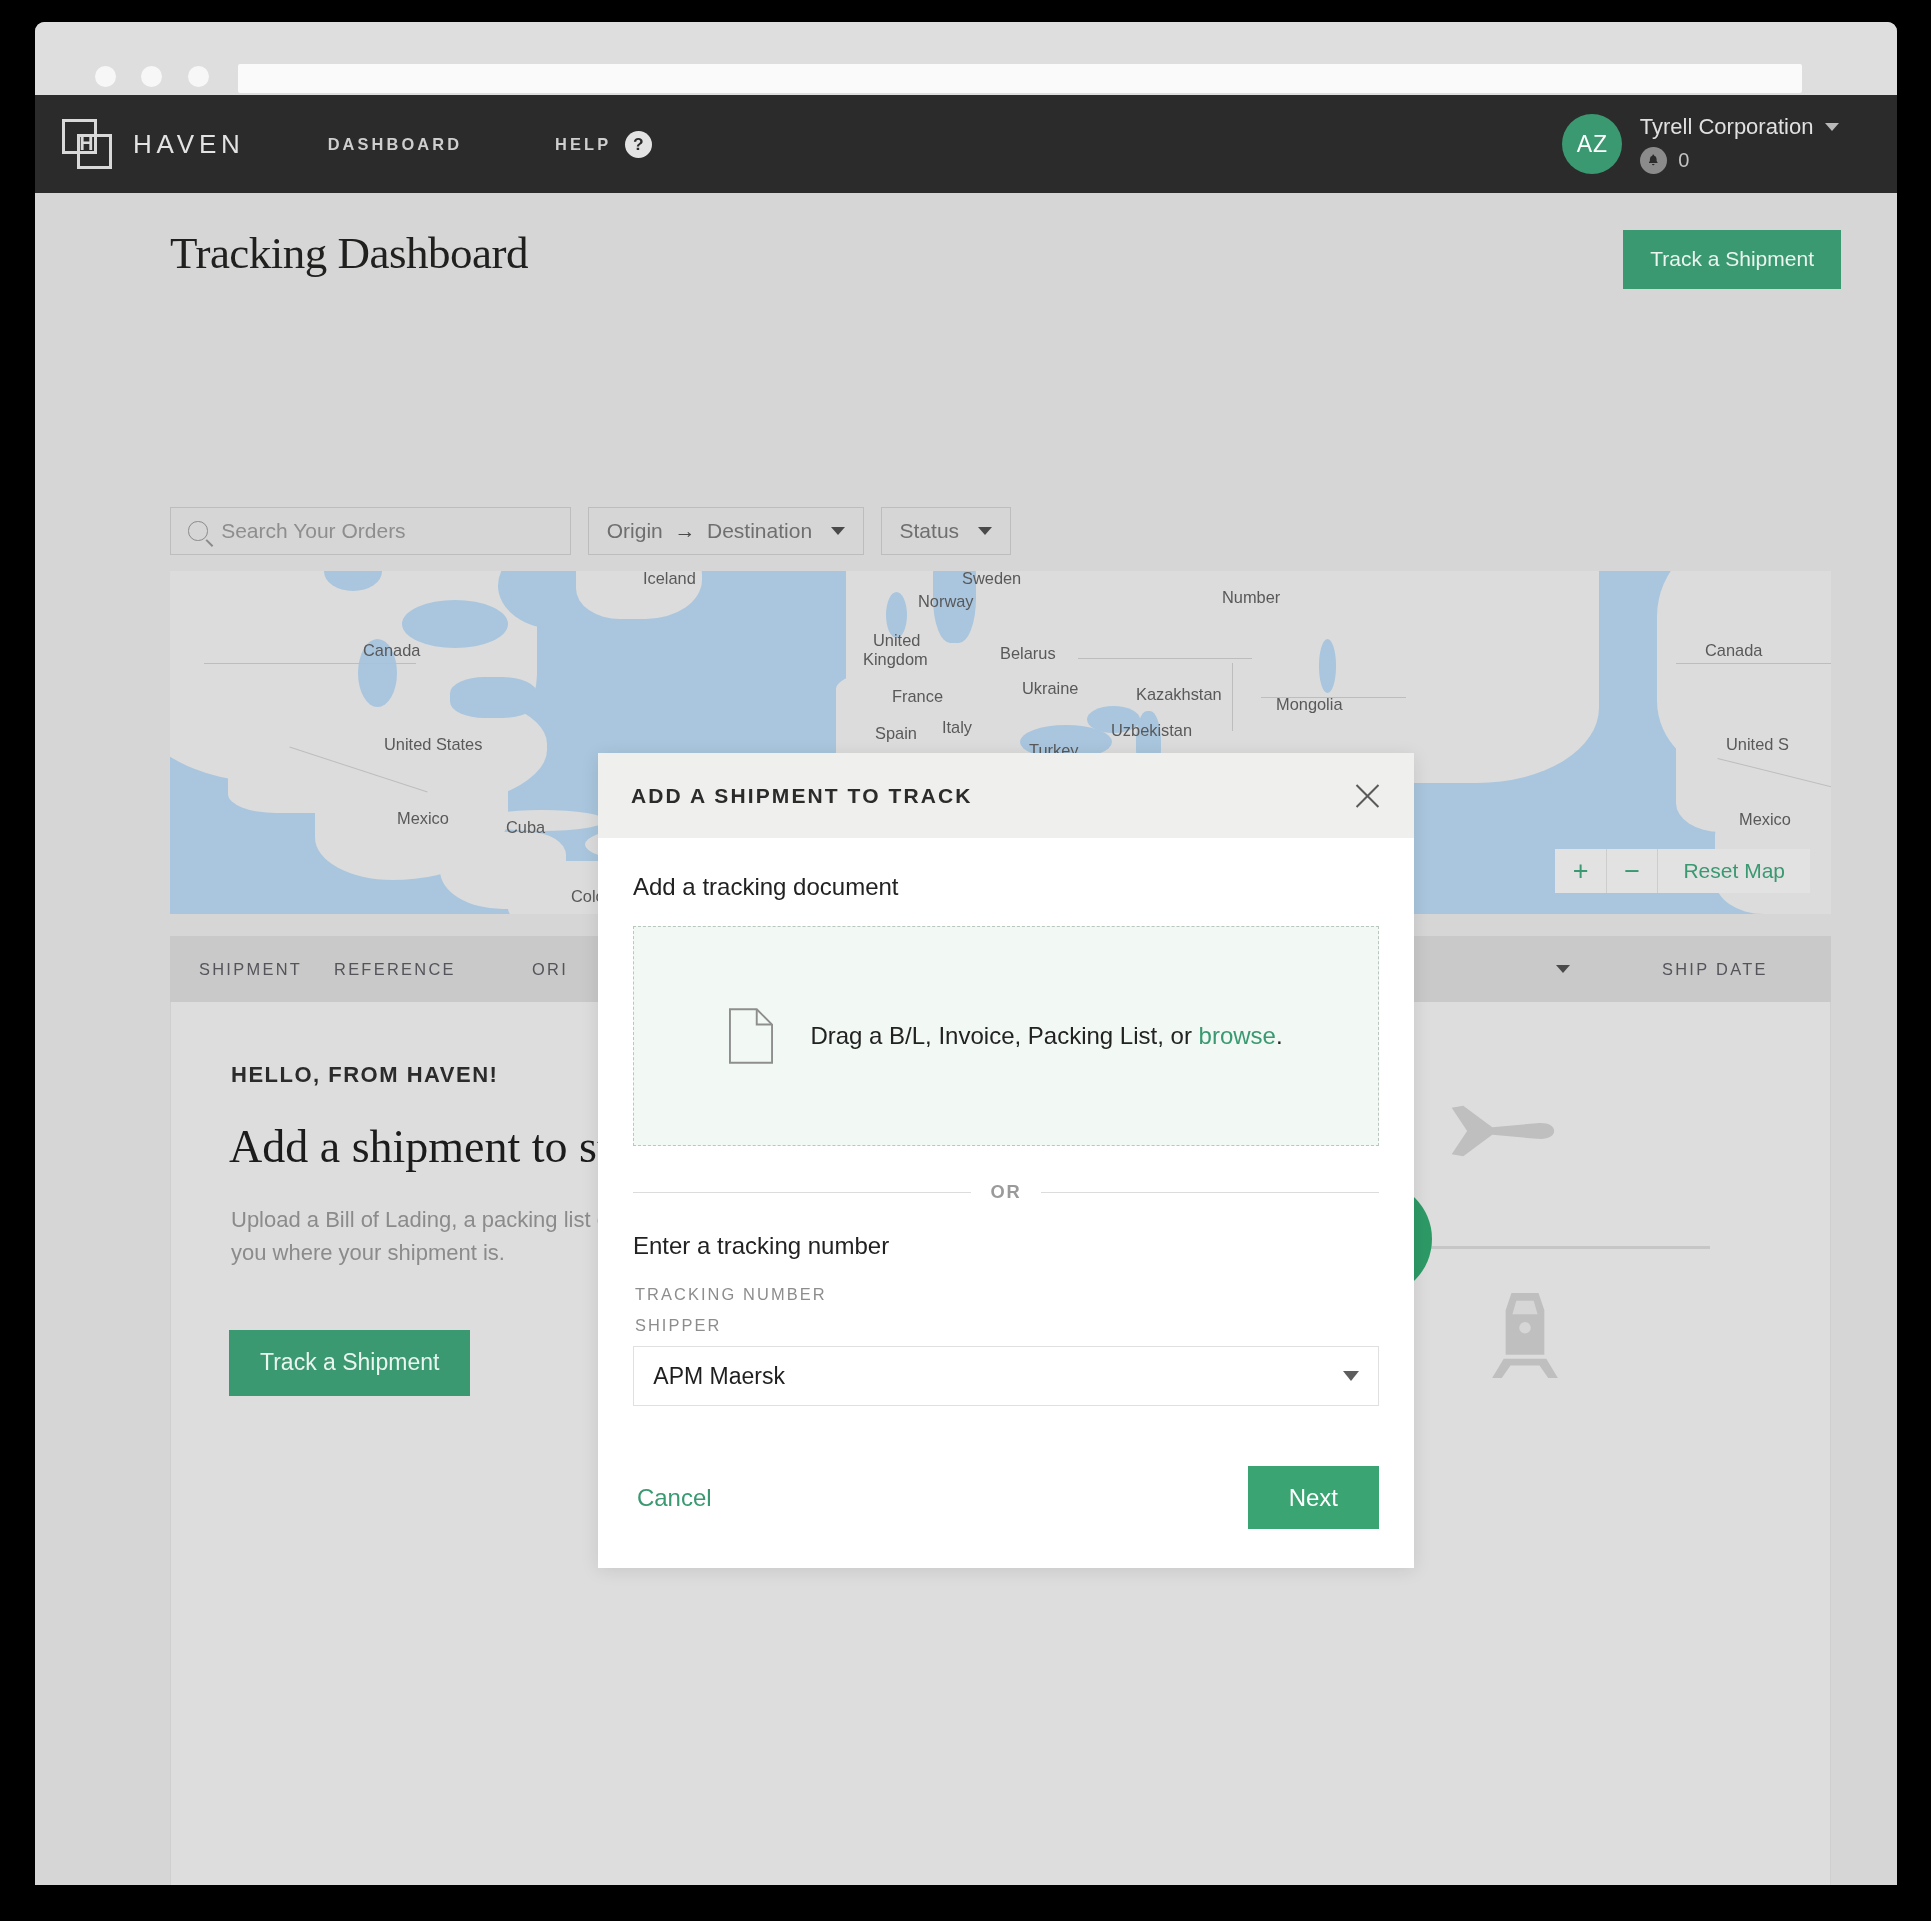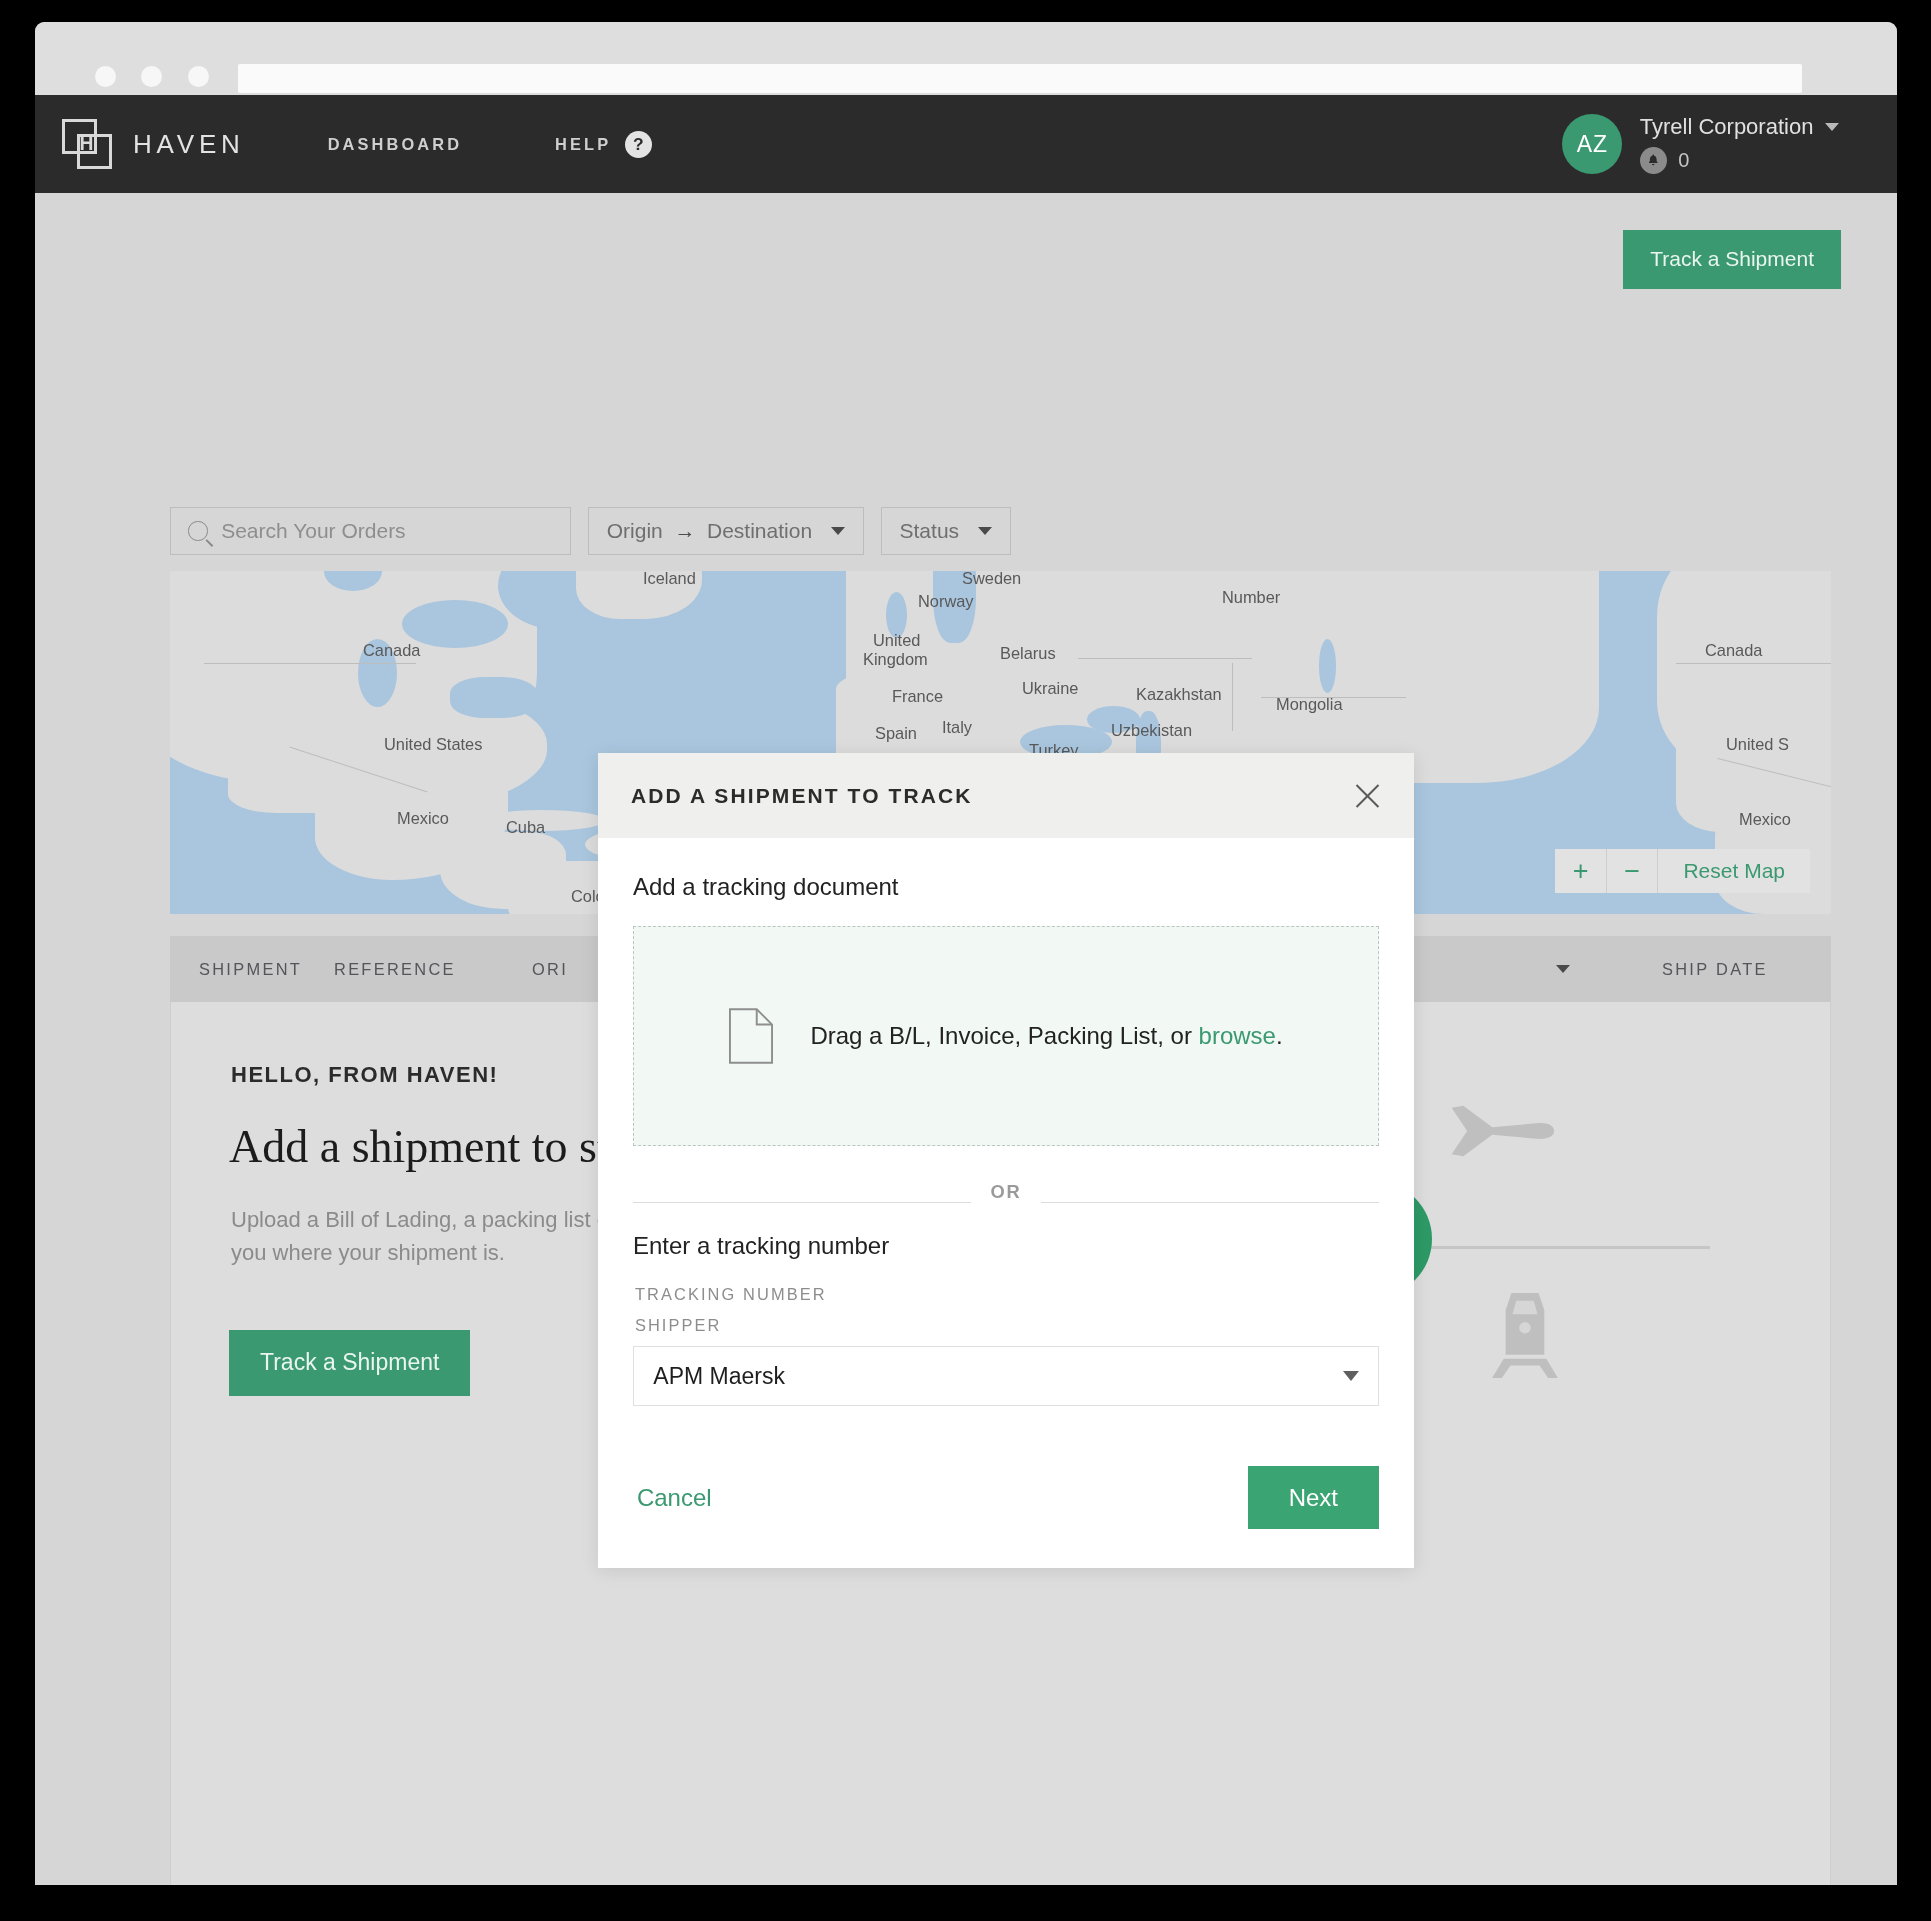--- a/index.html
+++ b/index.html
@@ -403,21 +403,21 @@
   #dropzone-inner { display: flex; align-items: center; }
   #doc-icon {
     width: 44px; height: 56px;
     margin-right: 37px;
     flex: none;
   }
   #dropzone-text { font-size: 24px; color: #222; }
   #browse-link { color: #3a9970; cursor: pointer; }
 
   #or-divider {
-    display: flex; align-items: flex-end;
+    display: flex; align-items: center;
     margin: 35px 0 29px 0;
   }
   #or-divider .rule {
     flex: 1; height: 1px; background: #dcdcdc;
   }
   #or-text {
     padding: 0 19.3px;
     font-size: 18.3px; font-weight: 700;
     letter-spacing: 1.9px;
     color: #9a9a9a;
@@ -535,20 +535,21 @@
             </svg>
           </span>
           <span id="notif-count">0</span>
         </div>
       </div>
     </div>
   </div>
 
   <div id="page-body">
 
+    <div id="page-title">Tracking Dashboard</div>
 
     <button id="track-shipment-top">Track a Shipment</button>
 
     <div id="filter-row">
       <div class="filter-box" id="search-box">
         <span id="search-icon-g"></span>
         <span id="search-placeholder">Search Your Orders</span>
       </div>
       <div class="filter-box" id="route-filter">
         <span class="filter-label">Origin</span>

